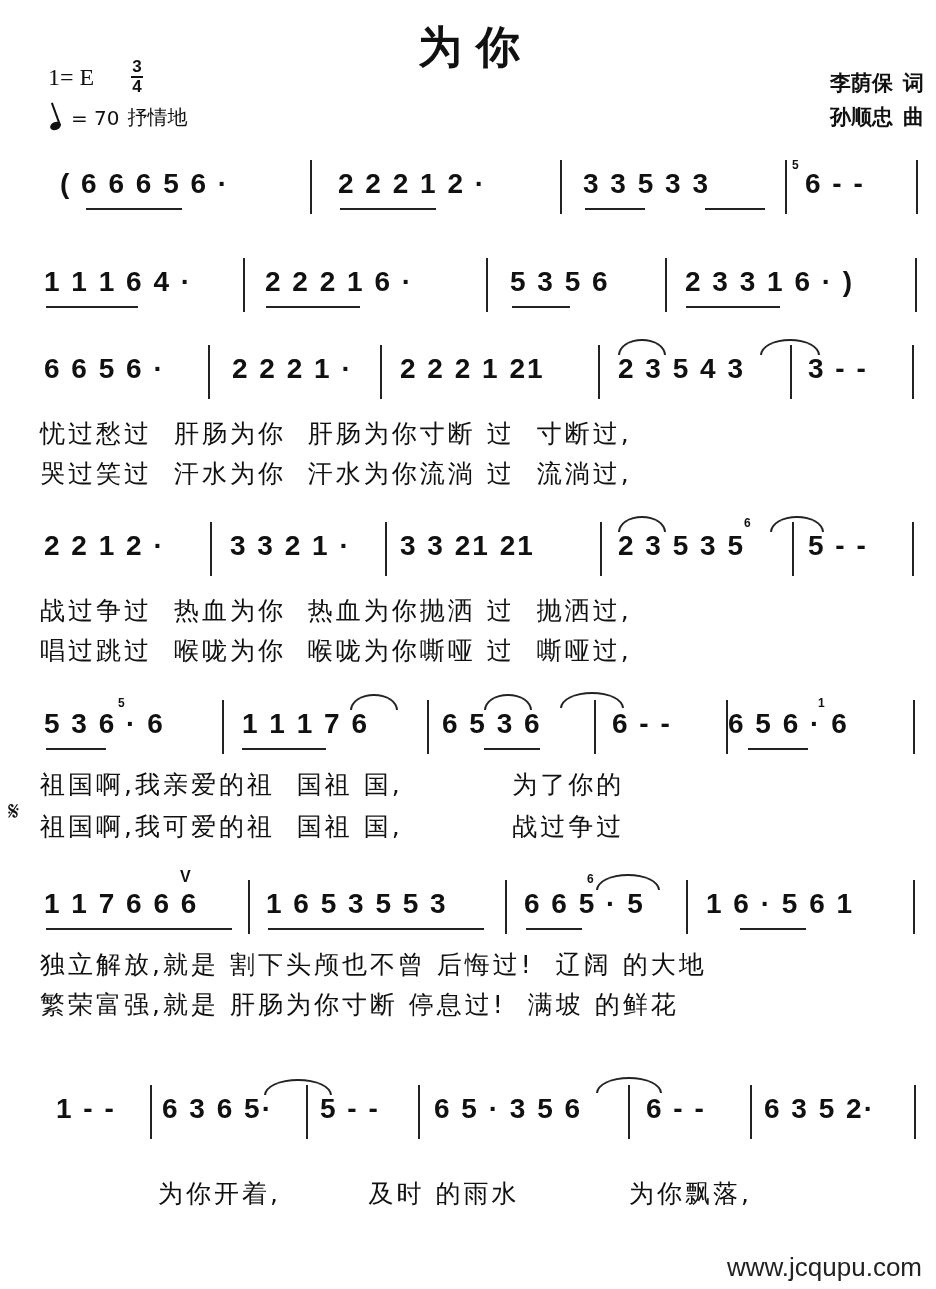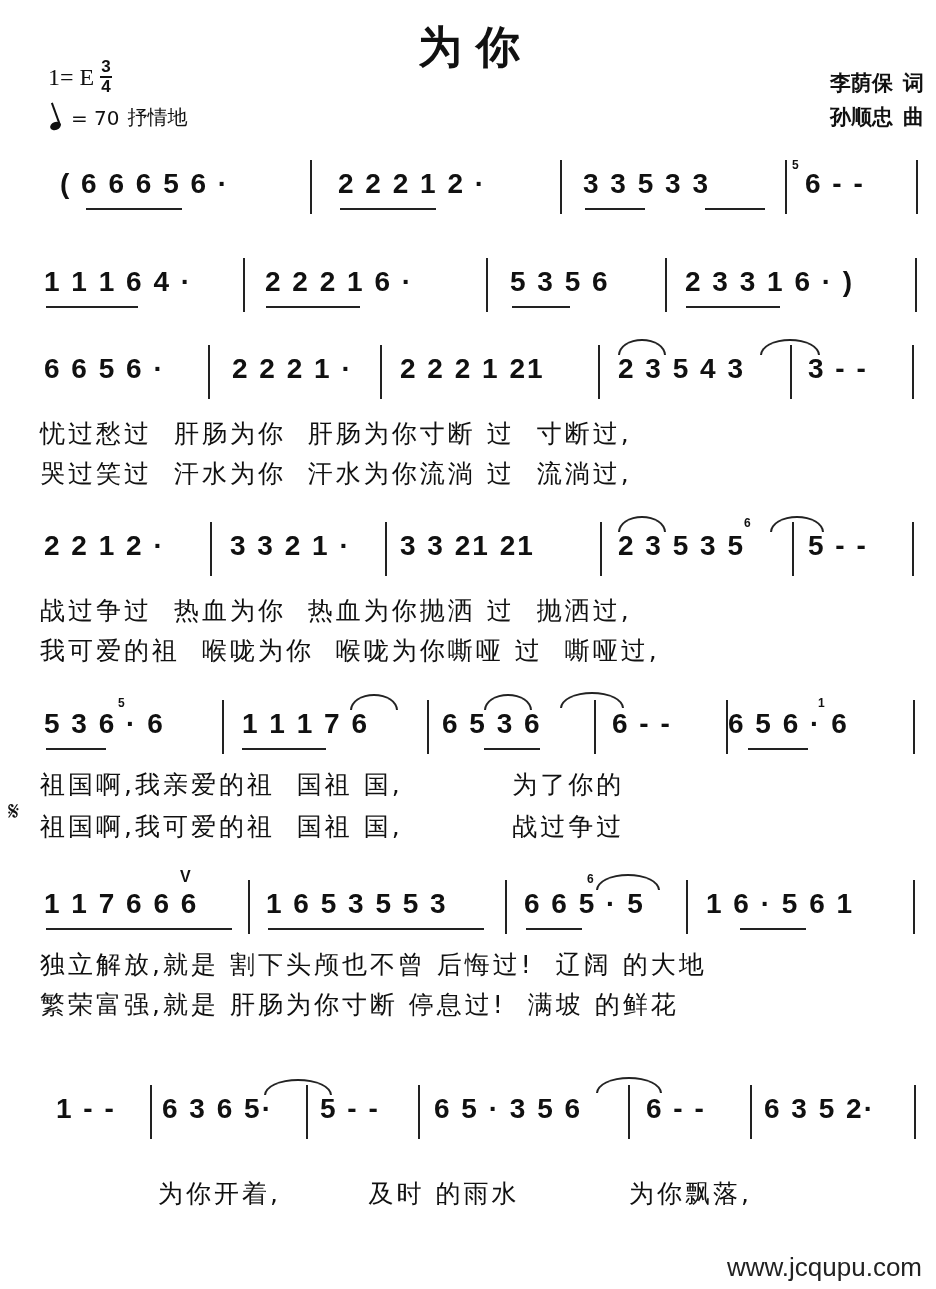--- a/index.html
+++ b/index.html
@@ -1,21 +1,21 @@
 <!DOCTYPE html>
 <html><head>
 <meta charset="utf-8">
 <style>
   html, body { margin: 0; padding: 0; background: #ffffff; }
   body { width: 936px; height: 1289px; position: relative; overflow: hidden;
          font-family: "DejaVu Sans", sans-serif; color: #111; }
   .title { position: absolute; left: 16px; width: 920px; top: 18px; text-align: center;
            font-size: 44px; font-weight: bold; letter-spacing: 14px; }
   .key { position: absolute; left: 48px; top: 58px; font-family: "Liberation Serif", serif;
-         font-size: 24px; display: flex; align-items: center; }
+         font-size: 24px; display: flex; align-items: center; gap: 31px; }
   .frac { display: inline-flex; flex-direction: column; align-items: center; margin-left: 6px;
           font-family: "Liberation Sans", sans-serif; font-weight: bold; font-size: 17px; line-height: 18px; }
   .frac .num { border-bottom: 2px solid #111; padding: 0 1px; }
   .tempo { position: absolute; left: 50px; top: 104px; font-size: 20px; display: flex; align-items: center; }
   .note-ic { display: inline-block; width: 11px; height: 8px; background: #111; border-radius: 50%;
              transform: rotate(-20deg); position: relative; margin-right: 10px; top: 8px; }
   .note-ic::after { content: ""; position: absolute; right: 0; bottom: 3px; width: 2px; height: 24px; background: #111; }
   .credits { position: absolute; right: 12px; top: 66px; font-size: 21px; font-weight: bold;
              line-height: 34px; text-align: center; }
   .credits span { margin-left: 10px; }
@@ -121,21 +121,21 @@
     <div class="bar" style="left:385px"></div>
     <div class="notes" style="left:400px">3 3 21 21</div>
     <div class="bar" style="left:600px"></div>
     <div class="grace" style="left:744px;top:-6px">6</div>
     <div class="notes" style="left:618px">2 3 5 3 5</div>
     <div class="bar" style="left:792px"></div>
     <div class="notes" style="left:808px">5 - -</div>
     <div class="bar" style="left:912px"></div>
   </div>
   <div class="lyric" style="left:40px;top:72px">战过争过  热血为你  热血为你抛洒 过  抛洒过,</div>
-  <div class="lyric" style="left:40px;top:112px">我可爱的祖  喉咙为你  喉咙为你嘶哑 过  嘶哑过,</div>
+  <div class="lyric" style="left:40px;top:112px">唱过跳过  喉咙为你  喉咙为你嘶哑 过  嘶哑过,</div>
 </div>
 
 <div class="row" style="top:700px">
   <div class="staff">
     <div class="slur" style="left:350px;top:-6px;width:44px"></div>
     <div class="slur" style="left:484px;top:-6px;width:44px"></div>
     <div class="slur" style="left:560px;top:-8px;width:60px"></div>
     <div class="grace" style="left:118px;top:-4px">5</div>
     <div class="notes" style="left:44px">5 3 6 · 6</div>
     <div class="bar" style="left:222px"></div>

